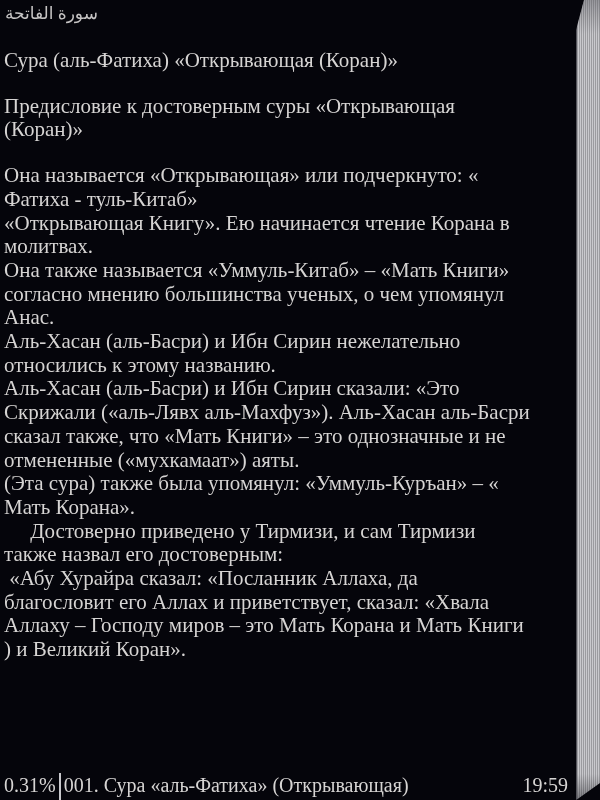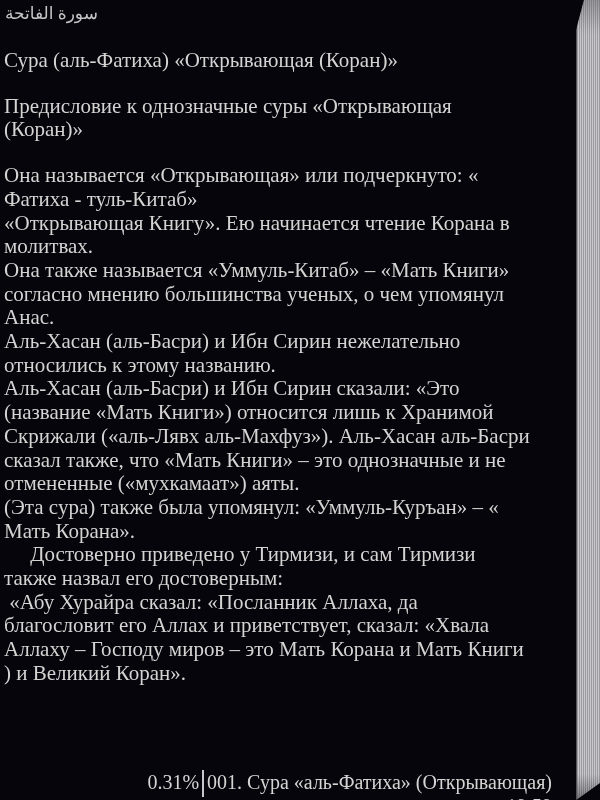--- a/index.html
+++ b/index.html
@@ -36,25 +36,24 @@
   }
   .para + .para{margin-top:22px;}
   .para{margin-top:22px;}
   .line{white-space:pre;}
   .status-bar{
     position:absolute;
     left:0;right:0;bottom:0;
     height:30px;
     display:flex;
     align-items:flex-end;
-    padding:0 48px 3px 4px;
+    padding:0 32px 3px 4px;
     font-size:20px;
     line-height:24px;
     color:var(--text);
-    flex-direction:column;
   }
   .status-left{display:flex;align-items:flex-end;min-width:0;}
   .status-divider{
     width:2px;height:27px;
     background:#c8c8cc;
     margin:0 3px -3px 3px;
     flex:0 0 auto;
   }
   .status-time{margin-left:auto;flex:0 0 auto;}
   .page-edge{
@@ -74,35 +73,34 @@
 </head>
 <body>
 
 <div class="arabic-title">سورة الفاتحة</div>
 
 <div class="content">
     <div class="para">
       <div class="line">Сура (аль-Фатиха) «Открывающая (Коран)»</div>
     </div>
     <div class="para">
-      <div class="line">Предисловие к однозначные суры «Открывающая</div>
+      <div class="line">Предисловие к достоверным суры «Открывающая</div>
       <div class="line">(Коран)»</div>
     </div>
     <div class="para">
       <div class="line">Она называется «Открывающая» или подчеркнуто: «</div>
       <div class="line">Фатиха - туль-Китаб»</div>
       <div class="line">«Открывающая Книгу». Ею начинается чтение Корана в</div>
       <div class="line">молитвах.</div>
       <div class="line">Она также называется «Уммуль-Китаб» – «Мать Книги»</div>
       <div class="line">согласно мнению большинства ученых, о чем упомянул</div>
       <div class="line">Анас.</div>
       <div class="line">Аль-Хасан (аль-Басри) и Ибн Сирин нежелательно</div>
       <div class="line">относились к этому названию.</div>
       <div class="line">Аль-Хасан (аль-Басри) и Ибн Сирин сказали: «Это</div>
-      <div class="line">(название «Мать Книги») относится лишь к Хранимой</div>
       <div class="line">Скрижали («аль-Лявх аль-Махфуз»). Аль-Хасан аль-Басри</div>
       <div class="line">сказал также, что «Мать Книги» – это однозначные и не</div>
       <div class="line">отмененные («мухкамаат») аяты.</div>
       <div class="line">(Эта сура) также была упомянул: «Уммуль-Куръан» – «</div>
       <div class="line">Мать Корана».</div>
       <div class="line">     Достоверно приведено у Тирмизи, и сам Тирмизи</div>
       <div class="line">также назвал его достоверным:</div>
       <div class="line"> «Абу Хурайра сказал: «Посланник Аллаха, да</div>
       <div class="line">благословит его Аллах и приветствует, сказал: «Хвала</div>
       <div class="line">Аллаху – Господу миров – это Мать Корана и Мать Книги</div>

